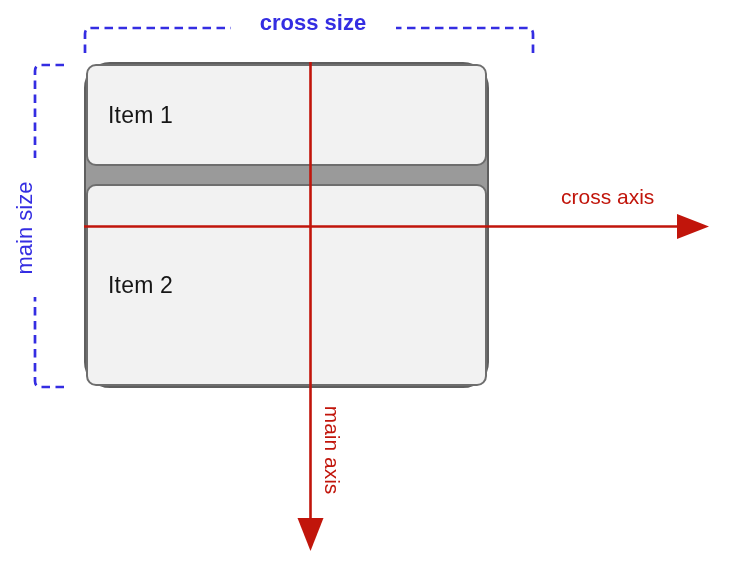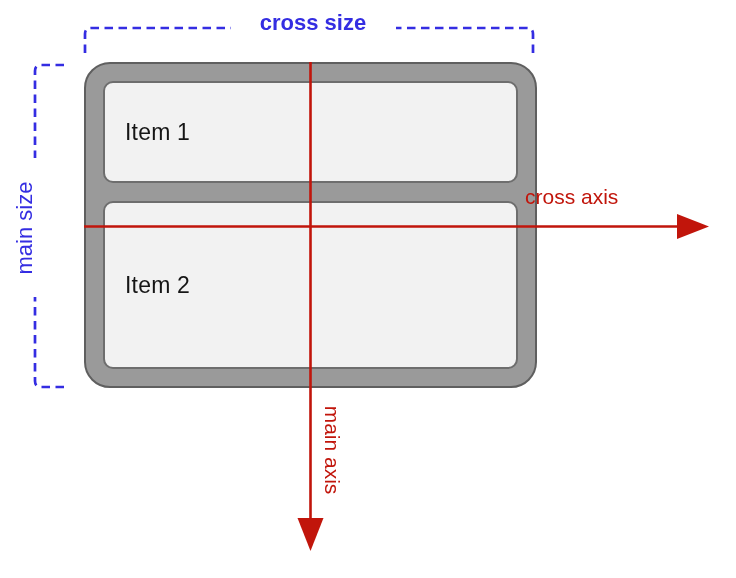--- a/index.html
+++ b/index.html
@@ -20,25 +20,24 @@
     position:relative;
     width:736px;
     height:578px;
     background:#ffffff;
     overflow:hidden;
   }
   
   .flex-container{
     position:absolute;
     left:84px; top:62px;
-    width:453px; height:326px;
+    width:405px; height:326px;
     background:var(--container-fill);
     border:2px solid var(--container-border);
     border-radius:26px;
-    padding:17px;
     display:flex;
     flex-direction:column;
     gap:18px;
   }
   .flex-item{
     background:var(--item-fill);
     border:2px solid var(--item-border);
     border-radius:10px;
     display:flex;
     align-items:center;
@@ -88,21 +87,21 @@
     transform:translate(-50%,-50%);
     font-size:22px;
     font-weight:bold;
   }
   .main-size-label{
     left:25px; top:228px;
     transform:translate(-50%,-50%) rotate(-90deg);
     font-size:22px;
   }
   .cross-axis-label{
-    left:525px; top:185px;
+    left:561px; top:185px;
   }
   .main-axis-label{
     left:332px; top:450px;
     transform:translate(-50%,-50%) rotate(90deg);
   }
 </style>
 </head>
 <body>
 
 <div class="canvas">

